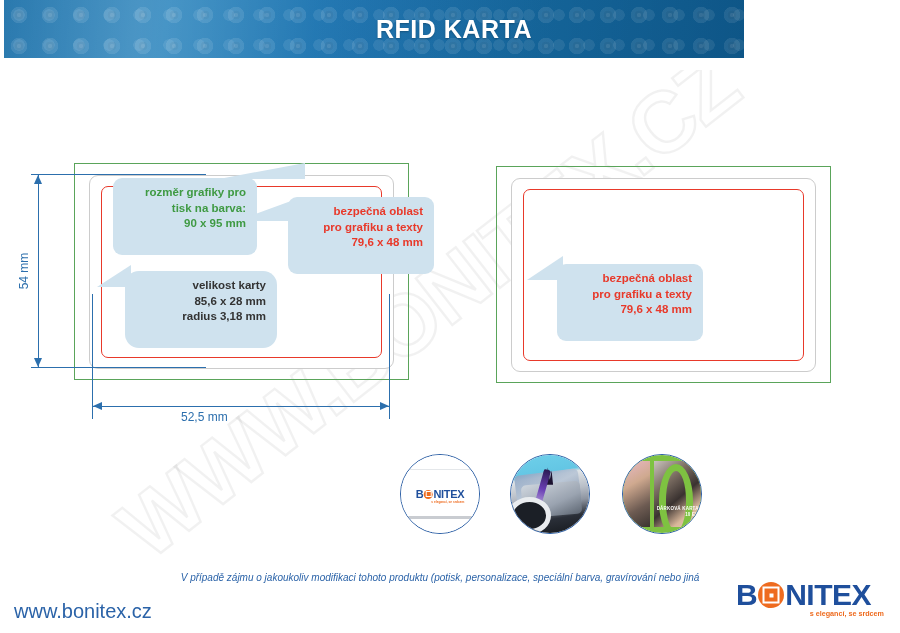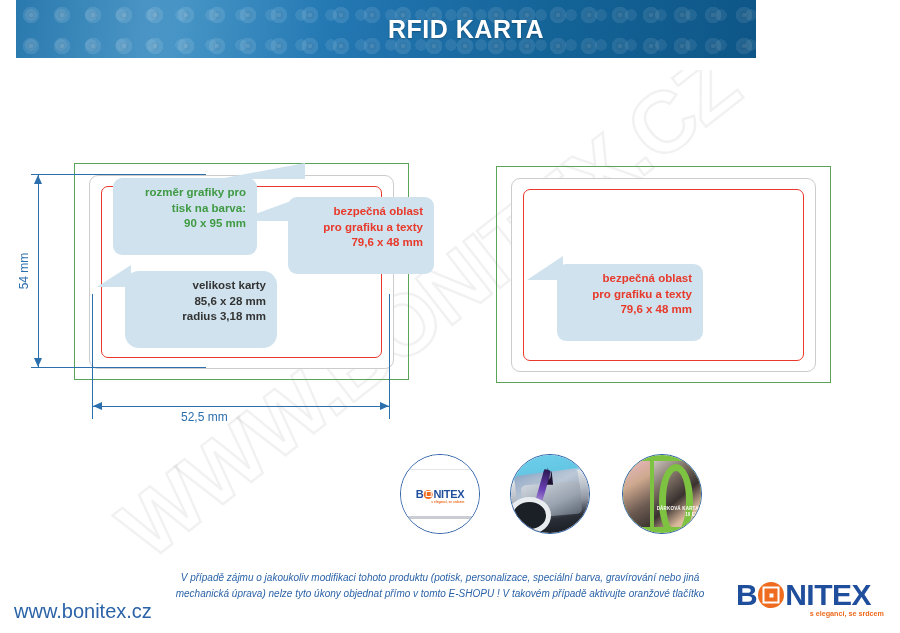--- a/index.html
+++ b/index.html
@@ -4,21 +4,21 @@
 <style>
   html,body{margin:0;padding:0;}
   body{
     width:900px;height:633px;overflow:hidden;position:relative;
     background:#ffffff;
     font-family:"Liberation Sans","DejaVu Sans",sans-serif;
   }
 
   
   #header{
-    position:absolute;left:16px;top:0;width:740px;height:58px;
+    position:absolute;left:4px;top:0;width:740px;height:58px;
     background:
       radial-gradient(circle at 50% 50%, rgba(255,255,255,0.085) 0 5.5px, rgba(255,255,255,0) 6px 100%),
       linear-gradient(100deg,#1a6fa8 0%,#2a84bd 22%,#1d72ae 48%,#15689f 72%,#0f5f96 100%);
     background-size:30px 30px, 100% 100%;
     background-position:0 0,0 0;
     overflow:hidden;
   }
   #header .pattern{
     position:absolute;left:0;top:0;right:0;bottom:0;
     background-image:
@@ -315,21 +315,20 @@
         <div>DÁRKOVÁ KARTA</div>
         <div>10 EU</div>
       </div>
     </div>
   </div>
 
 </div>
 
 <div id="footer-note">
   <div>V případě zájmu o jakoukoliv modifikaci tohoto produktu (potisk, personalizace, speciální barva, gravírování nebo jiná</div>
-  <div>mechanická úprava) nelze tyto úkony objednat přímo v tomto E-SHOPU ! V takovém případě aktivujte oranžové tlačítko</div>
 </div>
 
 <div id="site-url">www.bonitex.cz</div>
 
 <div id="brand-logo">
   <div class="logo-row">
     <span class="logo-b">B</span>
     <span class="logo-o">
         <span class="sq"></span>
       </span>

